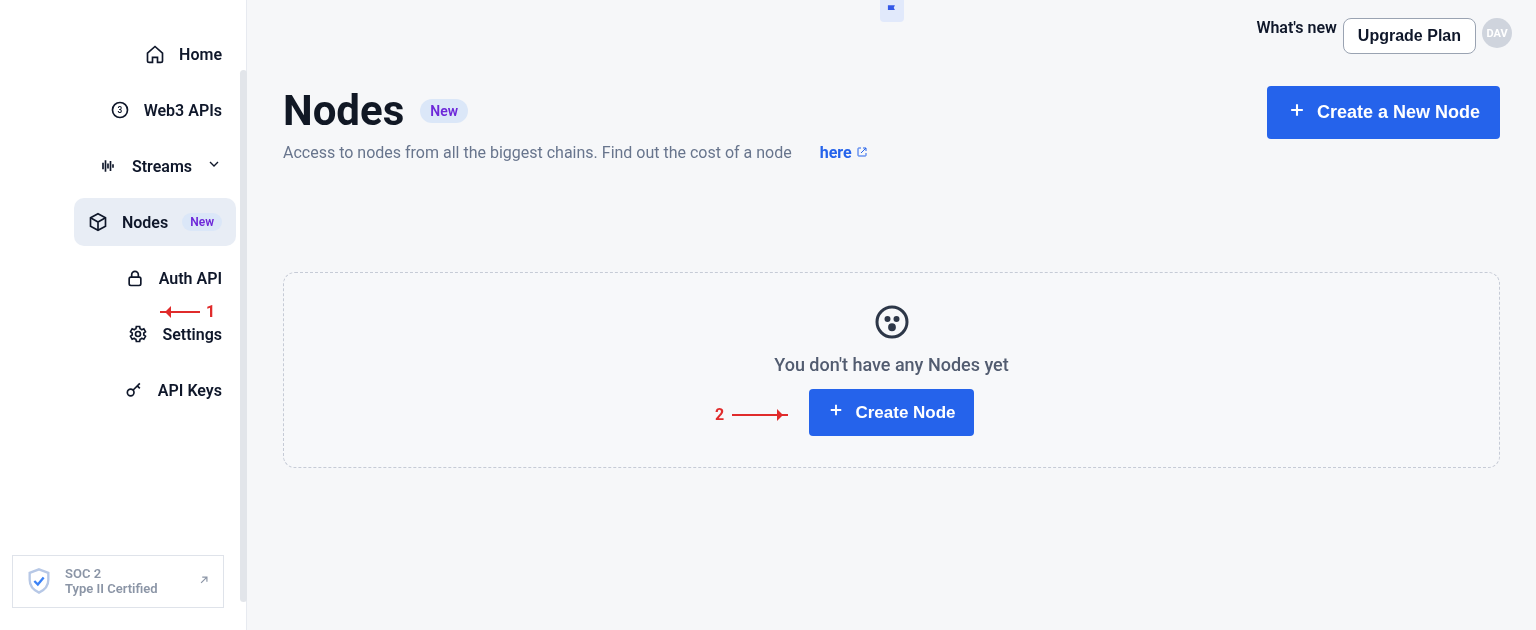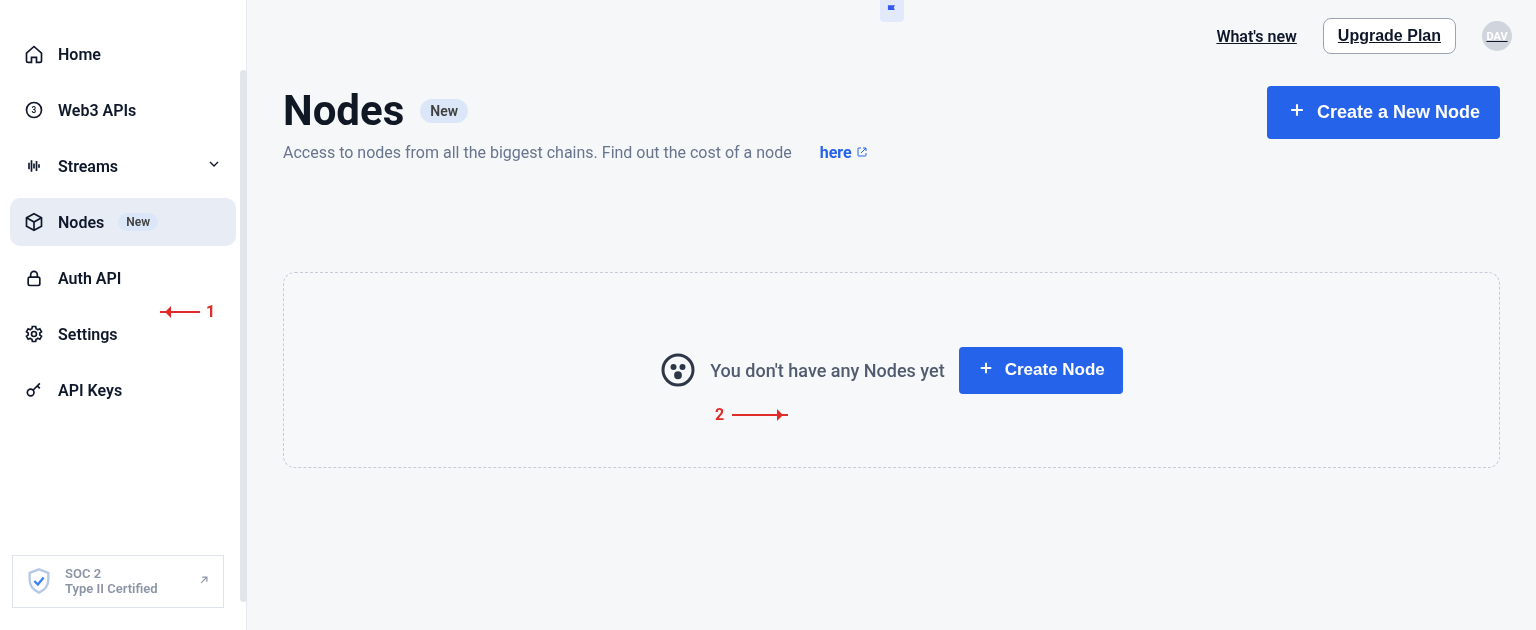--- a/index.html
+++ b/index.html
@@ -53,37 +53,37 @@
   .logo{display:flex;align-items:center;gap:10px;}
   .logo-name{font-size:26px;font-weight:600;letter-spacing:-.5px;color:#1f2937;}
   .collapse-btn{
     margin-left:auto;
     width:26px;height:26px;
     display:flex;align-items:center;justify-content:center;
     color:#3b82f6;
     cursor:pointer;
   }
 
-  .nav{padding:30px 10px 0 10px;display:flex;flex-direction:column;gap:8px;}
+  .nav{padding:30px 10px 0 10px;display:flex;flex-direction:column;gap:8px;align-items:flex-end;}
   .nav-item{
     display:flex;align-items:center;gap:14px;
     padding:14px 14px;
     border-radius:10px;
     cursor:pointer;
     font-weight:600;
     font-size:16px;
     color:#0f172a;
   }
   .nav-item .icon{width:20px;height:20px;color:#0f172a;display:flex;align-items:center;justify-content:center;}
   .nav-item.active{background:var(--sidebar-active);}
   .nav-item .chev{margin-left:auto;color:#0f172a;}
   .nav-badge{
     font-size:12px;font-weight:600;
     background:var(--badge-bg);
-    color:#404040;
+    color:#6d28d9;
     padding:2px 8px;
     border-radius:999px;
   }
 
   .soc{
     position:absolute;
     left:12px;bottom:22px;
     width:212px;
     border:1px solid #dfe3ea;
     border-radius:0;
@@ -105,21 +105,21 @@
     top:0;left:50%;transform:translateX(-50%);
     width:24px;height:22px;
     background:#e1e9fb;
     display:flex;align-items:center;justify-content:center;
     border-radius:0 0 4px 4px;
     color:#3458e8;
   }
   .topbar{
     position:absolute;
     top:18px;right:24px;
-    display:flex;align-items:center;gap:26px;text-decoration:underline;
+    display:flex;gap:6px;
   }
   .whatsnew{font-size:16px;font-weight:600;color:#0f172a;cursor:pointer;}
   .upgrade{
     border:1px solid #9aa3b2;
     background:#fff;
     border-radius:8px;
     padding:8px 14px;
     font-size:16px;font-weight:600;color:#0f172a;
     cursor:pointer;
   }
@@ -158,21 +158,21 @@
 
   .empty-box{
     position:absolute;
     left:36px;right:36px;top:272px;
     height:196px;
     border:1px dashed #c6cbd6;
     border-radius:12px;
     display:flex;align-items:center;justify-content:center;
     background:#f7f8fa;
   }
-  .empty-inner{display:flex;align-items:center;gap:14px;}
+  .empty-inner{display:flex;flex-direction:column;align-items:center;gap:14px;}
   .empty-msg{font-size:18px;color:#525c70;font-weight:500;}
   .face{width:36px;height:36px;color:#2d3748;}
 
   
   .anno1{
     position:absolute;
     left:160px;top:302px;
     display:flex;align-items:center;gap:6px;
     color:var(--red);font-weight:700;font-size:16px;
     z-index:5;

